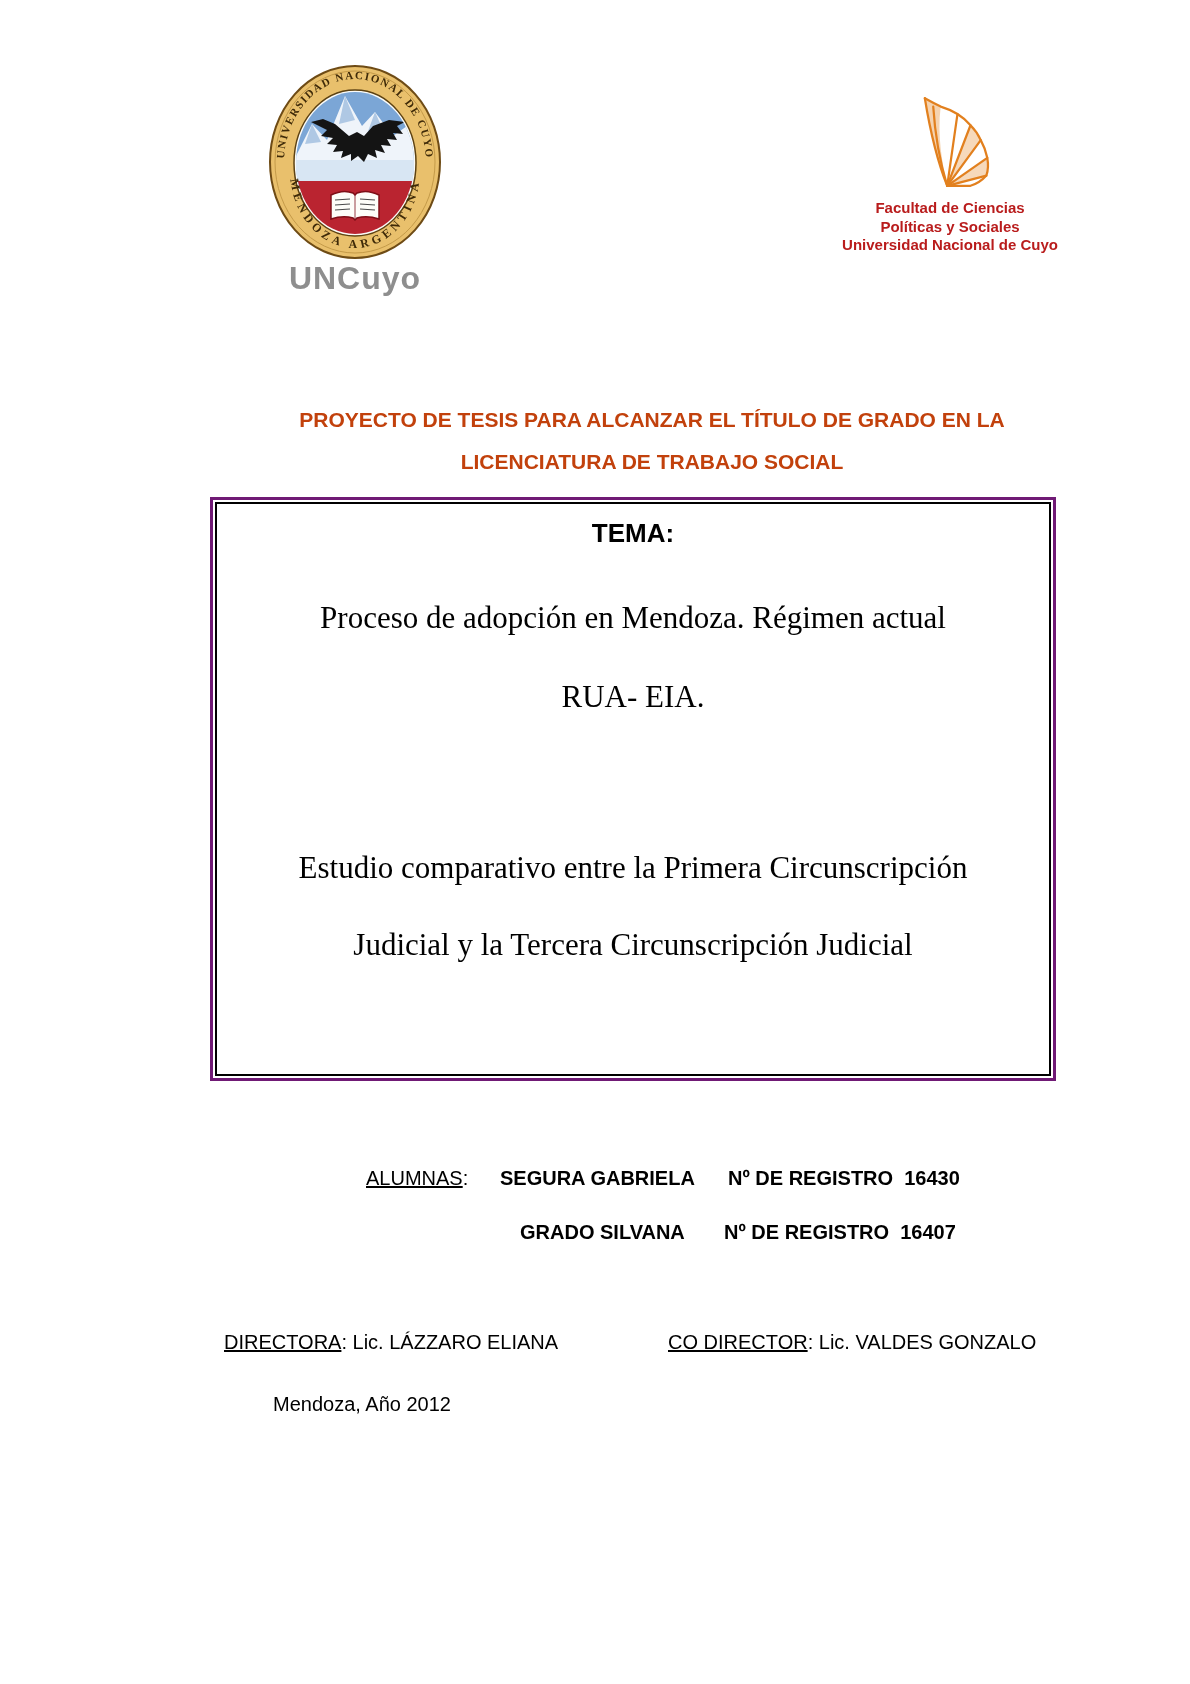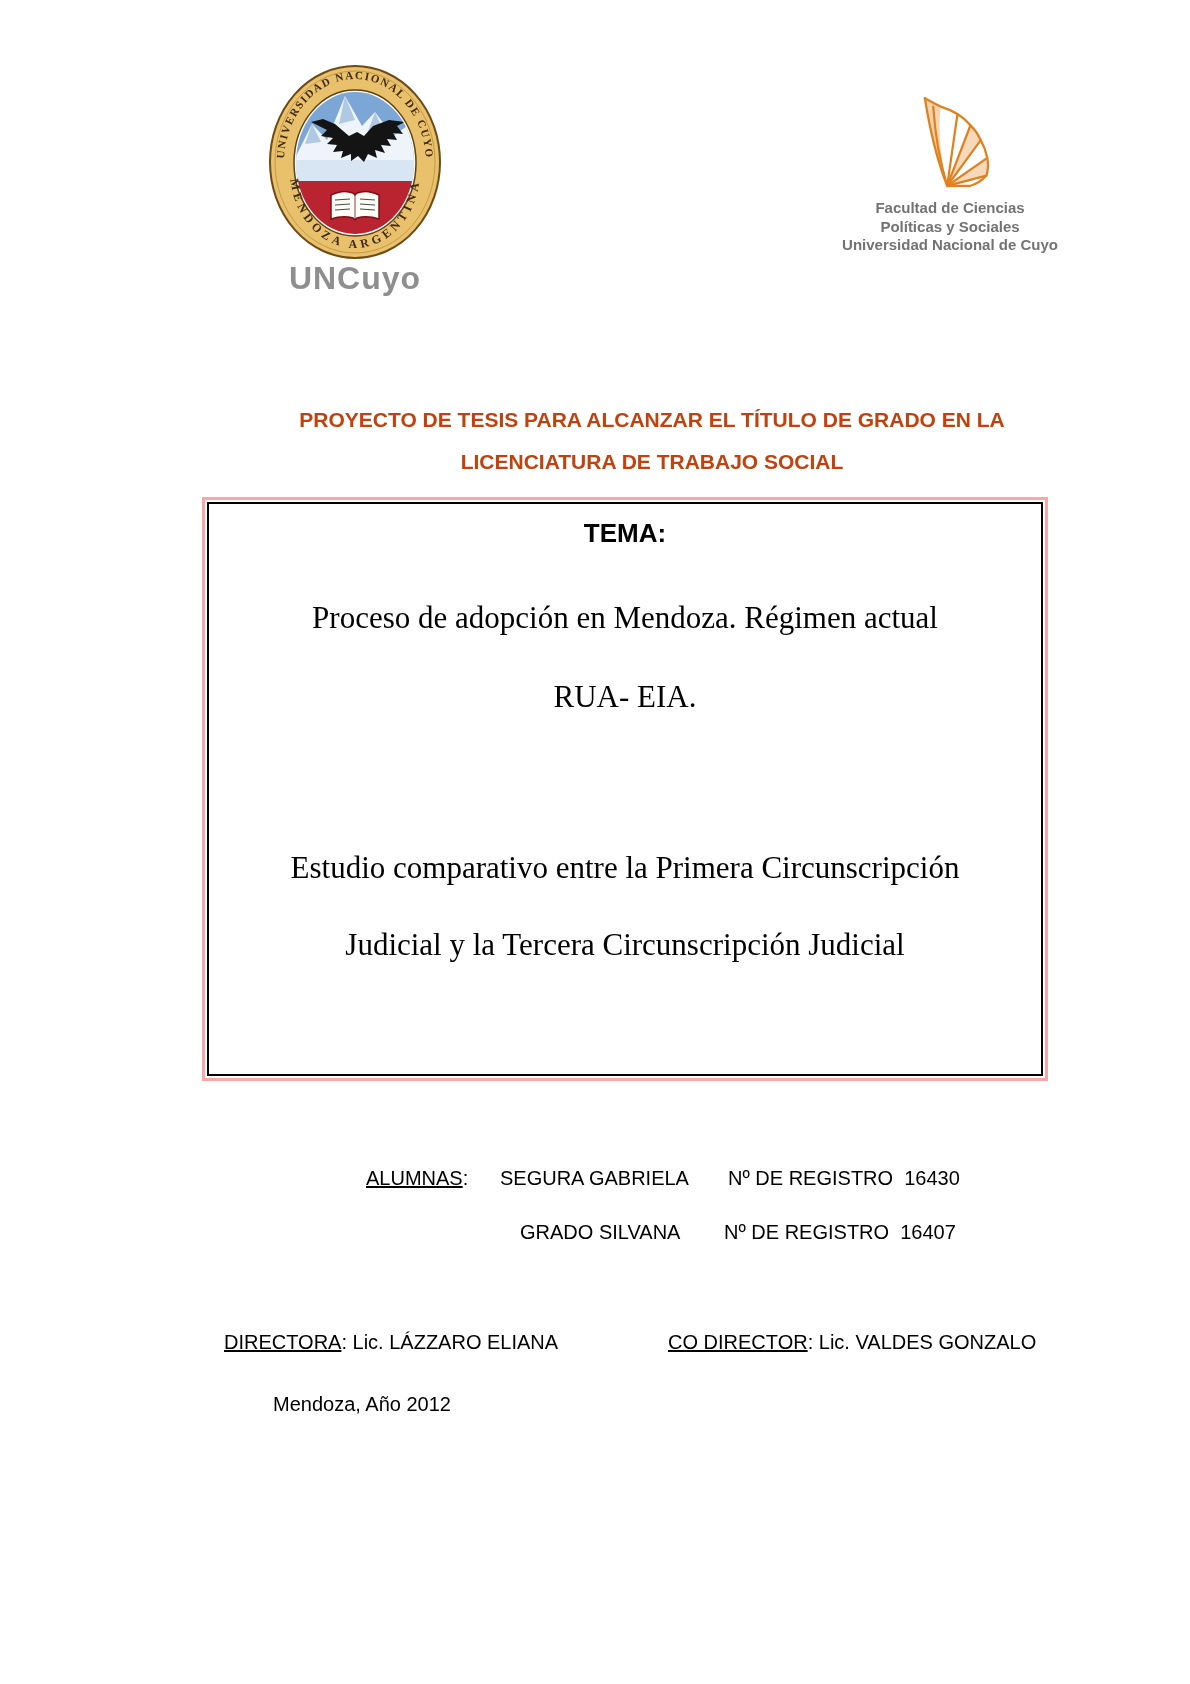--- a/index.html
+++ b/index.html
@@ -22,54 +22,54 @@
     font-size: 32px; font-weight: bold;
     color: #8E8E8E; letter-spacing: 1px;
   }
 
   
   .faculty-block { left: 815px; top: 94px; width: 270px; text-align: center; }
   .faculty-sail { display: block; margin: 0 auto; }
   .faculty-lines {
     margin-top: 9px;
     font-weight: bold; font-size: 15px; line-height: 18.5px;
-    color: #737373;
+    color: #b91c1c;
   }
 
   
   .heading {
     left: 132px; top: 399px; width: 1040px;
     text-align: center;
     font-weight: bold; font-size: 21px; line-height: 42px;
     color: #c2410c;
   }
 
   
   .topic-box {
-    left: 202px; top: 497px; width: 846px; height: 584px;
-    border: 3px solid #fca5a5; box-sizing: border-box;
+    left: 210px; top: 497px; width: 846px; height: 584px;
+    border: 3px solid #701a75; box-sizing: border-box;
   }
   .topic-box-inner {
     position: absolute; top: 2px; left: 2px; right: 2px; bottom: 2px;
     border: 2px solid #000;
   }
   .box-line { position: absolute; left: 0; width: 100%; text-align: center; }
   .box-label { font-weight: bold; font-size: 26px; font-family: "Liberation Sans", sans-serif; }
   .box-serif { font-family: "Liberation Serif", serif; font-size: 31px; }
   .tema-label   { top: 18px; }
   .tema-line1   { top: 100px; }
   .tema-line2   { top: 179px; }
   .titulo-label { top: 265px; }
   .titulo-line1 { top: 350px; }
   .titulo-line2 { top: 427px; }
 
   
   .students-text { font-size: 20px; white-space: pre; }
   .u { text-decoration: underline; }
-  .b { font-weight: normal; }
+  .b { font-weight: bold; }
   .lbl-alumnas { left: 366px; top: 1167px; }
   .student-name-1 { left: 500px; top: 1167px; }
   .student-reg-1  { left: 728px; top: 1167px; }
   .student-name-2 { left: 520px; top: 1221px; }
   .student-reg-2  { left: 724px; top: 1221px; }
 
   
   .advisor-text { font-size: 20px; white-space: pre; }
   .director-line   { left: 224px; top: 1331px; }
   .codirector-line { left: 668px; top: 1331px; }

